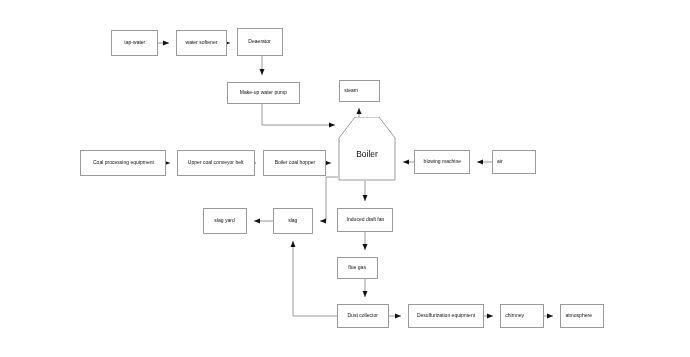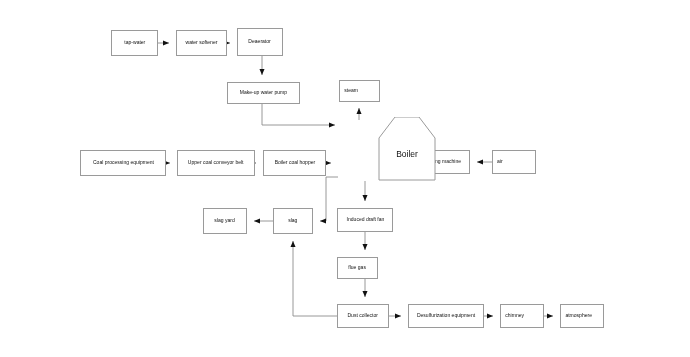--- a/index.html
+++ b/index.html
@@ -192,20 +192,20 @@
   </div>
 
   <div class="node-box" style="left:500px; top:304px; width:44px; height:24px; font-size:5.2px; justify-content:flex-start; padding-left:4px;">
     <span class="node-label">chimney</span>
   </div>
 
   <div class="node-box" style="left:560px; top:304px; width:44px; height:24px; font-size:5.2px; justify-content:flex-start; padding-left:4px;">
     <span class="node-label">atmosphere</span>
   </div>
 
-  <div class="boiler-node" style="left:338px; top:117px; width:58px; height:60px;margin-left:40px;">
+  <div class="boiler-node" style="left:338px; top:117px; width:58px; height:60px;">
     <svg width="58" height="64" viewBox="0 0 58 64" xmlns="http://www.w3.org/2000/svg">
       <path d="M17,0 L41,0 L57,21 L57,63 L1,63 L1,21 Z" fill="#ffffff" stroke="#9a9a9a" stroke-width="1"></path>
     </svg>
     <span class="boiler-label" style="font-size:8.5px; margin-top:14px;">Boiler</span>
   </div>
 
 </div>
 
 </body></html>

